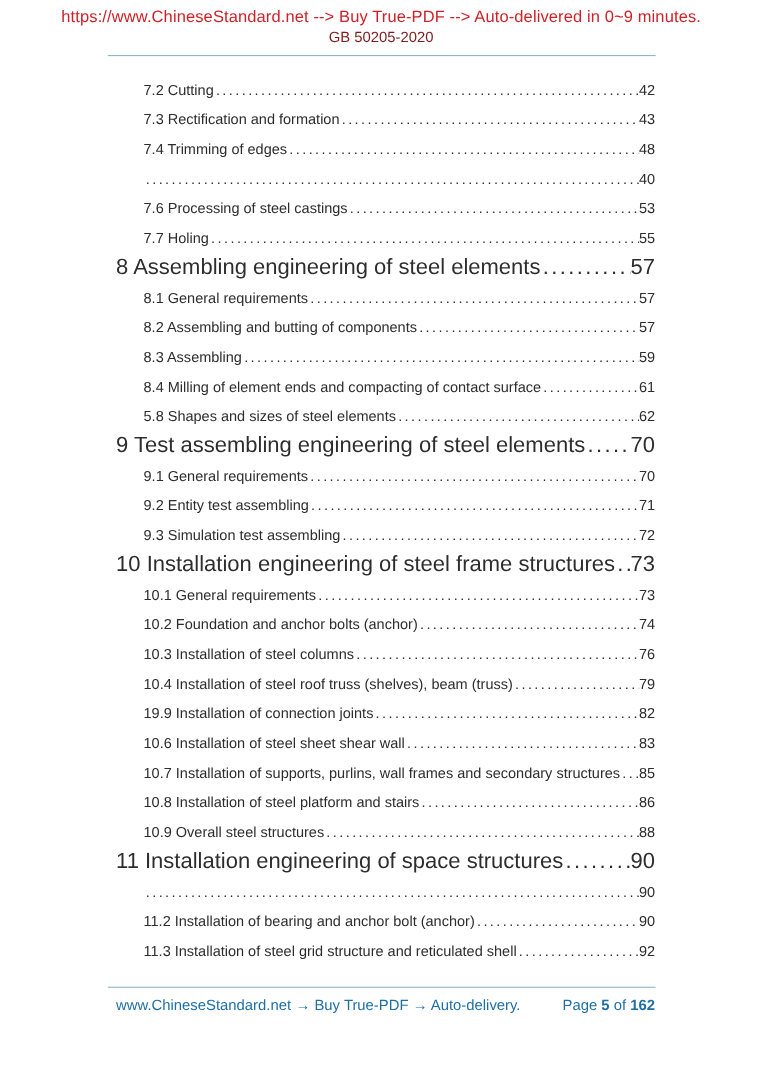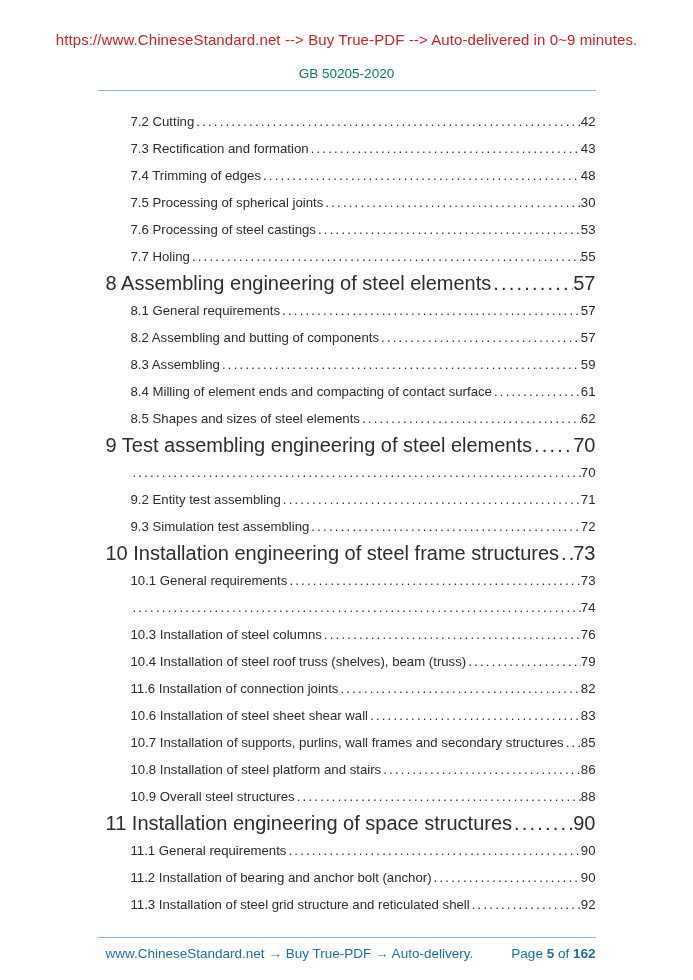--- a/index.html
+++ b/index.html
@@ -6,32 +6,32 @@
   html, body { background: #ffffff; }
   body {
     width: 693px; height: 980px;
     font-family: "Liberation Sans", sans-serif;
     color: #2d2d2d;
     overflow: hidden;
   }
   .page { position: relative; width: 693px; height: 980px; background: #fff; }
 
   
-  .page-header { padding-top: 30px; text-align: center; }
+  .page-header { padding-top: 6px; text-align: center; }
   .promo {
     color: #cf2128;
     font-size: 15px;
     line-height: 19px;
     letter-spacing: 0.1px;
   }
   .doc-code {
-    color: #0f766e;
+    color: #7f1d1d;
     font-size: 13.5px;
     line-height: 16px;
-    margin-top: 17px;
+    margin-top: 1px;
   }
   .rule {
     width: 498px;
     margin: 0 auto;
     border-top: 1px solid #8fb4cf;
     height: 0;
   }
   .page-header .rule { margin-top: 8px; }
 
   
@@ -104,23 +104,22 @@
         <span class="toc-page">43</span>
       </div>
 
       <div class="toc-row level-2">
         <span class="toc-label">7.4 Trimming of edges</span>
         <span class="dots"></span>
         <span class="toc-page">48</span>
       </div>
 
       <div class="toc-row level-2">
-        <span class="toc-label">7.5 Processing of spherical joints</span>
-        <span class="dots"></span>
-        <span class="toc-page">30</span>
+        <span class="dots"></span>
+        <span class="toc-page">40</span>
       </div>
 
       <div class="toc-row level-2">
         <span class="toc-label">7.6 Processing of steel castings</span>
         <span class="dots"></span>
         <span class="toc-page">53</span>
       </div>
 
       <div class="toc-row level-2">
         <span class="toc-label">7.7 Holing</span>
@@ -152,32 +151,33 @@
         <span class="toc-page">59</span>
       </div>
 
       <div class="toc-row level-2">
         <span class="toc-label">8.4 Milling of element ends and compacting of contact surface</span>
         <span class="dots"></span>
         <span class="toc-page">61</span>
       </div>
 
       <div class="toc-row level-2">
-        <span class="toc-label">8.5 Shapes and sizes of steel elements</span>
+        <span class="toc-label">5.8 Shapes and sizes of steel elements</span>
         <span class="dots"></span>
         <span class="toc-page">62</span>
       </div>
 
       <div class="toc-row level-1">
         <span class="toc-label">9 Test assembling engineering of steel elements</span>
         <span class="dots"></span>
         <span class="toc-page">70</span>
       </div>
 
       <div class="toc-row level-2">
+        <span class="toc-label">9.1 General requirements</span>
         <span class="dots"></span>
         <span class="toc-page">70</span>
       </div>
 
       <div class="toc-row level-2">
         <span class="toc-label">9.2 Entity test assembling</span>
         <span class="dots"></span>
         <span class="toc-page">71</span>
       </div>
 
@@ -193,38 +193,39 @@
         <span class="toc-page">73</span>
       </div>
 
       <div class="toc-row level-2">
         <span class="toc-label">10.1 General requirements</span>
         <span class="dots"></span>
         <span class="toc-page">73</span>
       </div>
 
       <div class="toc-row level-2">
+        <span class="toc-label">10.2 Foundation and anchor bolts (anchor)</span>
         <span class="dots"></span>
         <span class="toc-page">74</span>
       </div>
 
       <div class="toc-row level-2">
         <span class="toc-label">10.3 Installation of steel columns</span>
         <span class="dots"></span>
         <span class="toc-page">76</span>
       </div>
 
       <div class="toc-row level-2">
         <span class="toc-label">10.4 Installation of steel roof truss (shelves), beam (truss)</span>
         <span class="dots"></span>
         <span class="toc-page">79</span>
       </div>
 
       <div class="toc-row level-2">
-        <span class="toc-label">11.6 Installation of connection joints</span>
+        <span class="toc-label">19.9 Installation of connection joints</span>
         <span class="dots"></span>
         <span class="toc-page">82</span>
       </div>
 
       <div class="toc-row level-2">
         <span class="toc-label">10.6 Installation of steel sheet shear wall</span>
         <span class="dots"></span>
         <span class="toc-page">83</span>
       </div>
 
@@ -246,21 +247,20 @@
         <span class="toc-page">88</span>
       </div>
 
       <div class="toc-row level-1">
         <span class="toc-label">11 Installation engineering of space structures</span>
         <span class="dots"></span>
         <span class="toc-page">90</span>
       </div>
 
       <div class="toc-row level-2">
-        <span class="toc-label">11.1 General requirements</span>
         <span class="dots"></span>
         <span class="toc-page">90</span>
       </div>
 
       <div class="toc-row level-2">
         <span class="toc-label">11.2 Installation of bearing and anchor bolt (anchor)</span>
         <span class="dots"></span>
         <span class="toc-page">90</span>
       </div>
 

